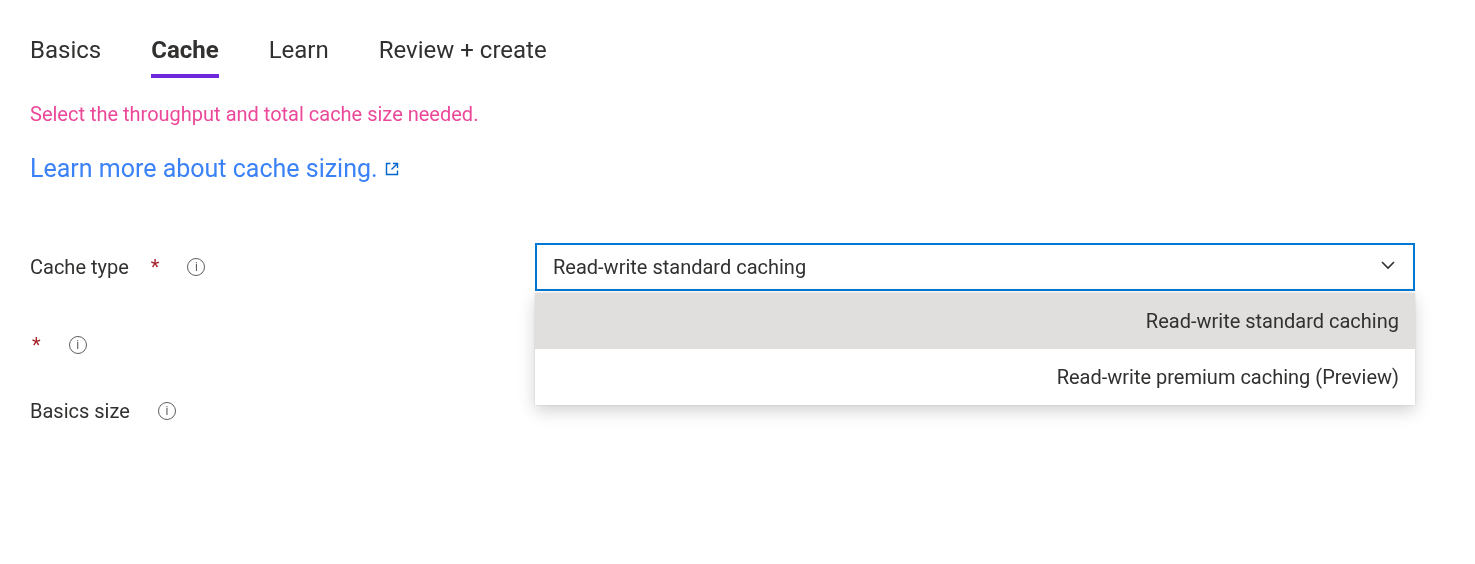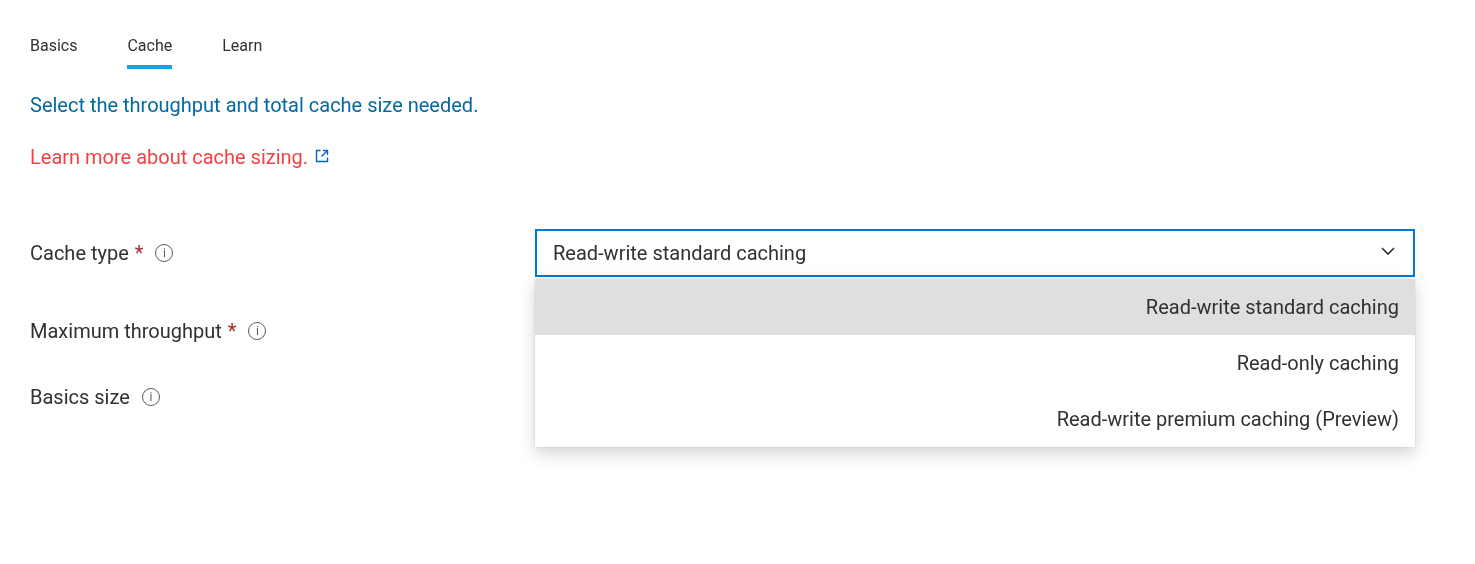--- a/index.html
+++ b/index.html
@@ -16,53 +16,53 @@
       width: 1475px;
     }
     .tabs {
       display: flex;
       gap: 50px;
       margin-bottom: 24px;
     }
     .tab {
       padding: 6px 0 10px 0;
       cursor: pointer;
-      font-size: 16px;
+      font-size: 24px;
       color: #323130;
       border-bottom: 4px solid transparent;
     }
     .tab.active {
-      font-weight: 400;
-      border-bottom: 4px solid #0ea5e9;
+      font-weight: 700;
+      border-bottom: 4px solid #6d28d9;
     }
     .desc {
       font-size: 20px;
-      color: #0369a1;
+      color: #ec4899;
       margin-bottom: 28px;
       margin-top: 18px;
     }
     .learn-link {
-      color: #ef4444;
+      color: #3b82f6;
       text-decoration: none;
-      font-size: 20px;
+      font-size: 25px;
       display: inline-flex;
       align-items: flex-start;
       gap: 6px;
       margin-bottom: 60px;
     }
     .form-row {
       display: flex;
       align-items: center;
       margin-bottom: 42px;
     }
     .form-label-col {
       width: 505px;
       display: flex;
       align-items: center;
-      gap: 4px;
+      gap: 20px;
       font-size: 20px;
       color: #323130;
     }
     .req {
       color: #a4262c;
       margin-left: 2px;
     }
     .info-icon {
       display: inline-flex;
       align-items: center;
@@ -119,20 +119,21 @@
   </style>
 </head>
 <body>
 
 
 
 <div class="tabs">
   <div class="tab">Basics</div>
   <div class="tab active">Cache</div>
   <div class="tab">Learn</div>
+  <div class="tab">Review + create</div>
 </div>
 
 <p class="desc">Select the throughput and total cache size needed.</p>
 
 <a href="#" class="learn-link">
   <span>Learn more about cache sizing.</span>
   <span>
     <svg width="16" height="16" viewBox="0 0 16 16" fill="none" stroke="#0066cc" stroke-width="1.4">
       <path d="M6.5 2.5 H2.5 V13.5 H13.5 V9.5"></path>
       <path d="M9 2.5 H13.5 V7"></path>
@@ -151,29 +152,27 @@
     <div class="select-box">
       <span>Read-write standard caching</span>
       <span class="chevron">
         <svg width="18" height="18" viewBox="0 0 18 18" fill="none" stroke="#323130" stroke-width="1.6">
           <path d="M3 6 L9 12 L15 6"></path>
         </svg>
       </span>
     </div>
     <div class="dropdown-list">
       <div class="dropdown-option selected">Read-write standard caching</div>
-      <div class="dropdown-option">Read-only caching</div>
       <div class="dropdown-option">Read-write premium caching (Preview)</div>
     </div>
   </div>
 </div>
 
 <div class="form-row">
   <div class="form-label-col">
-    <span>Maximum throughput</span>
     <span class="req">*</span>
     <span class="info-icon">i</span>
   </div>
 </div>
 
 <div class="form-row">
   <div class="form-label-col">
     <span>Basics size</span>
     <span class="info-icon">i</span>
   </div>

